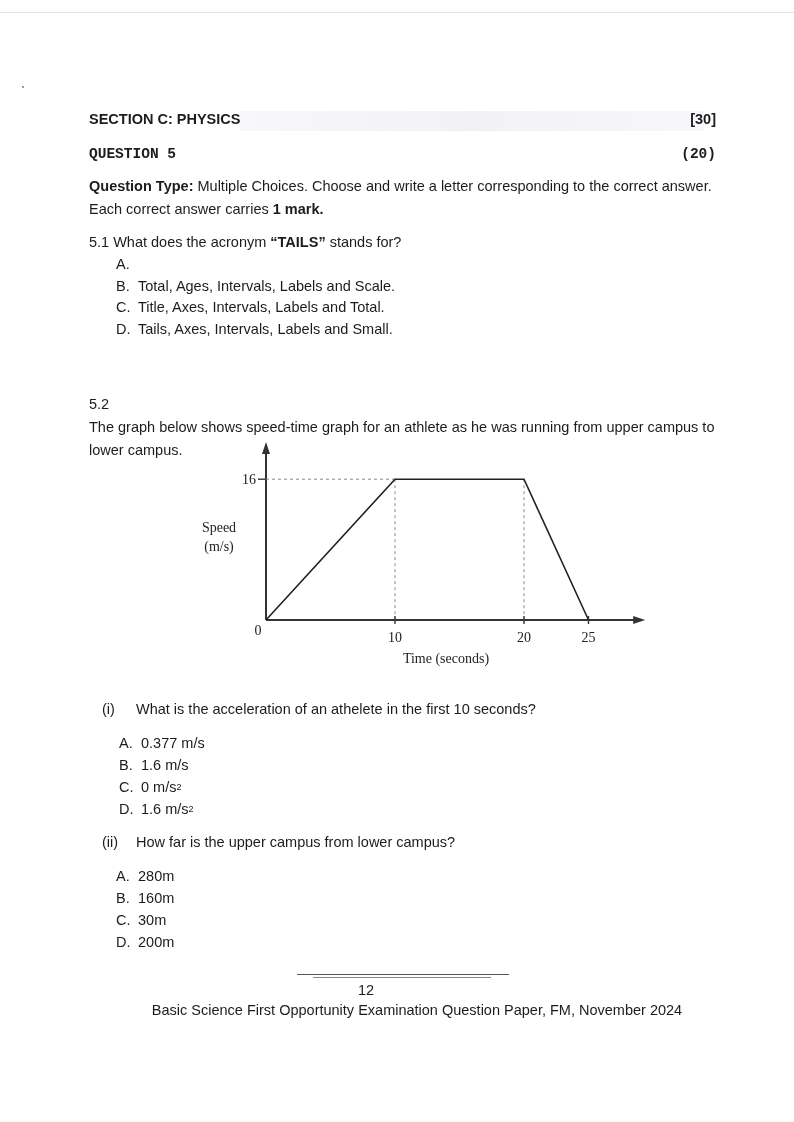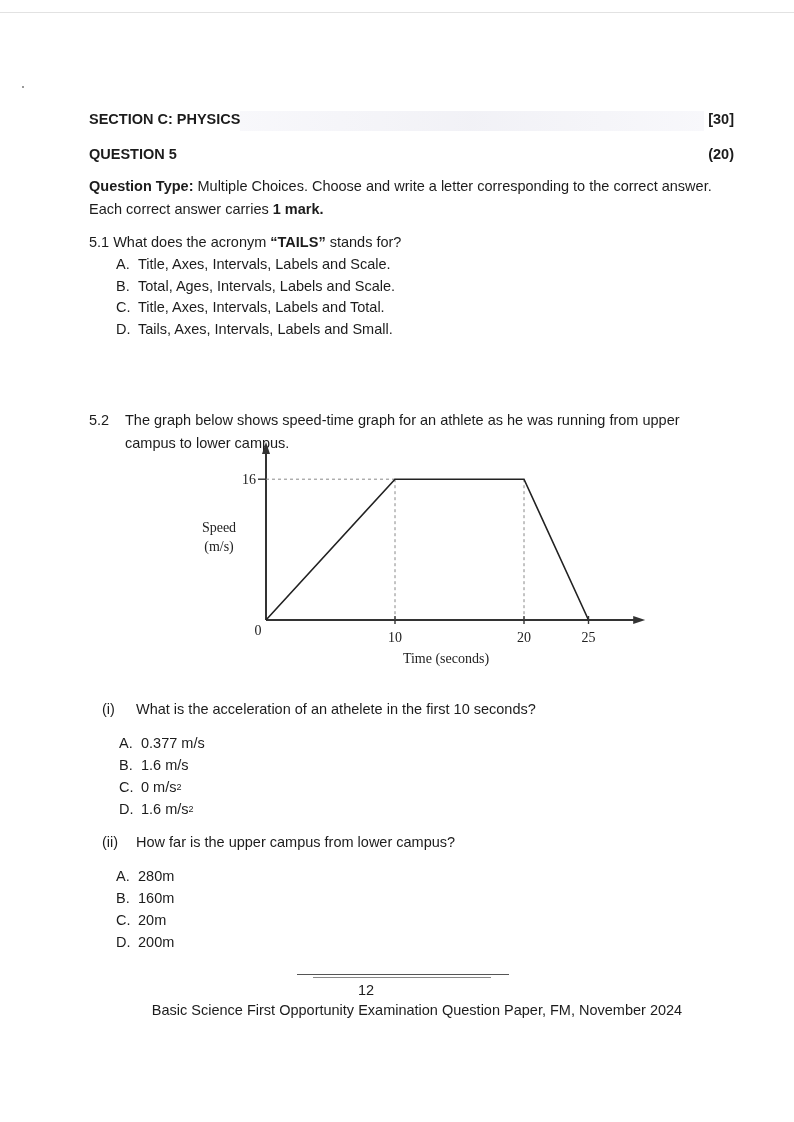--- a/index.html
+++ b/index.html
@@ -2,21 +2,21 @@
 <html><head>
 <meta charset="utf-8">
 <style>
   html, body { margin:0; padding:0; }
   body {
     width:794px; height:1122px; background:#ffffff; position:relative; overflow:hidden;
     font-family: "Liberation Sans", sans-serif; color:#1c1c1c; font-size:14.5px;
   }
   .topline { position:absolute; left:0; right:0; top:12px; height:1px; background:#e2e2e2; }
   .dot { position:absolute; left:22px; top:86px; width:2px; height:2px; background:#777; border-radius:1px; }
-  .row { position:absolute; left:89px; right:60px; display:flex; justify-content:space-between; font-weight:bold;text-align:right; }
+  .row { position:absolute; left:89px; right:78px; display:flex; justify-content:space-between; font-weight:bold;text-align:right; }
   .section-shade { position:absolute; left:240px; right:90px; top:111px; height:20px; background:linear-gradient(90deg,#f6f6fa,#eeeef4,#f6f6fa); opacity:0.8; }
   .para { position:absolute; left:89px; width:640px; line-height:23px; }
   .opts { position:absolute; left:116px; }
   .opt { height:21.5px; line-height:21.5px; display:flex; }
   .opt .lt { width:22px; }
   .q52 { position:absolute; left:89px; width:640px; line-height:23px; display:flex; }
   .q52 .num { width:36px; flex:none; }
   .sub { position:absolute; left:102px; display:flex; }
   .sub .num { width:34px; }
   .opts2 { position:absolute; left:119px; }
@@ -33,52 +33,51 @@
 <body>
 
 <div class="topline"></div>
 <div class="dot"></div>
 
 <div class="section-shade"></div>
 <div class="row" style="top:111px;">
   <span>SECTION C: PHYSICS</span>
   <span>[30]</span>
 </div>
-<div class="row" style="top:146px;">
+<div class="row" style="top:146px;font-family:Liberation Mono, monospace;">
   <span>QUESTION 5</span>
   <span>(20)</span>
 </div>
 
 <div class="para" style="top:175px;">
   <b>Question Type:</b><span> Multiple Choices. Choose and write a letter corresponding to the correct answer. Each correct answer carries </span><b>1 mark.</b>
 </div>
 
 <div class="para" style="top:231px;">
   <span>5.1 What does the acronym </span><b>“TAILS”</b><span> stands for?</span>
 </div>
 <div class="opts" style="top:254px;">
   <div class="opt">
       <span class="lt">A.</span>
-      <span>Title, Axes, Intervals, Labels and Scale.</span>
     </div>
   <div class="opt">
       <span class="lt">B.</span>
       <span>Total, Ages, Intervals, Labels and Scale.</span>
     </div>
   <div class="opt">
       <span class="lt">C.</span>
       <span>Title, Axes, Intervals, Labels and Total.</span>
     </div>
   <div class="opt">
       <span class="lt">D.</span>
       <span>Tails, Axes, Intervals, Labels and Small.</span>
     </div>
 </div>
 
-<div class="q52" style="top:409px;">
+<div class="q52" style="top:393px;flex-direction:column;">
   <span class="num">5.2</span>
   <span>The graph below shows speed-time graph for an athlete as he was running from upper campus to lower campus.</span>
 </div>
 
 <svg id="chart" width="794" height="240" style="position:absolute;left:0;top:440px;">
   <g id="axes">
       <line x1="266" y1="180" x2="637.2" y2="180" stroke="#333" stroke-width="2"></line>
       <line x1="266" y1="180" x2="266" y2="8" stroke="#333" stroke-width="2"></line>
       <polygon points="645.2,180 633.2,176 633.2,184" fill="#333"></polygon>
       <polygon points="266,2 262,14 270,14" fill="#333"></polygon>
@@ -138,21 +137,21 @@
   <div class="opt">
       <span class="lt">A.</span>
       <span>280m</span>
     </div>
   <div class="opt">
       <span class="lt">B.</span>
       <span>160m</span>
     </div>
   <div class="opt">
       <span class="lt">C.</span>
-      <span>20m</span>
+      <span>30m</span>
     </div>
   <div class="opt">
       <span class="lt">D.</span>
       <span>200m</span>
     </div>
 </div>
 
 <div class="foot-line1"></div>
 <div class="foot-line2"></div>
 <div class="pageno">12</div>

